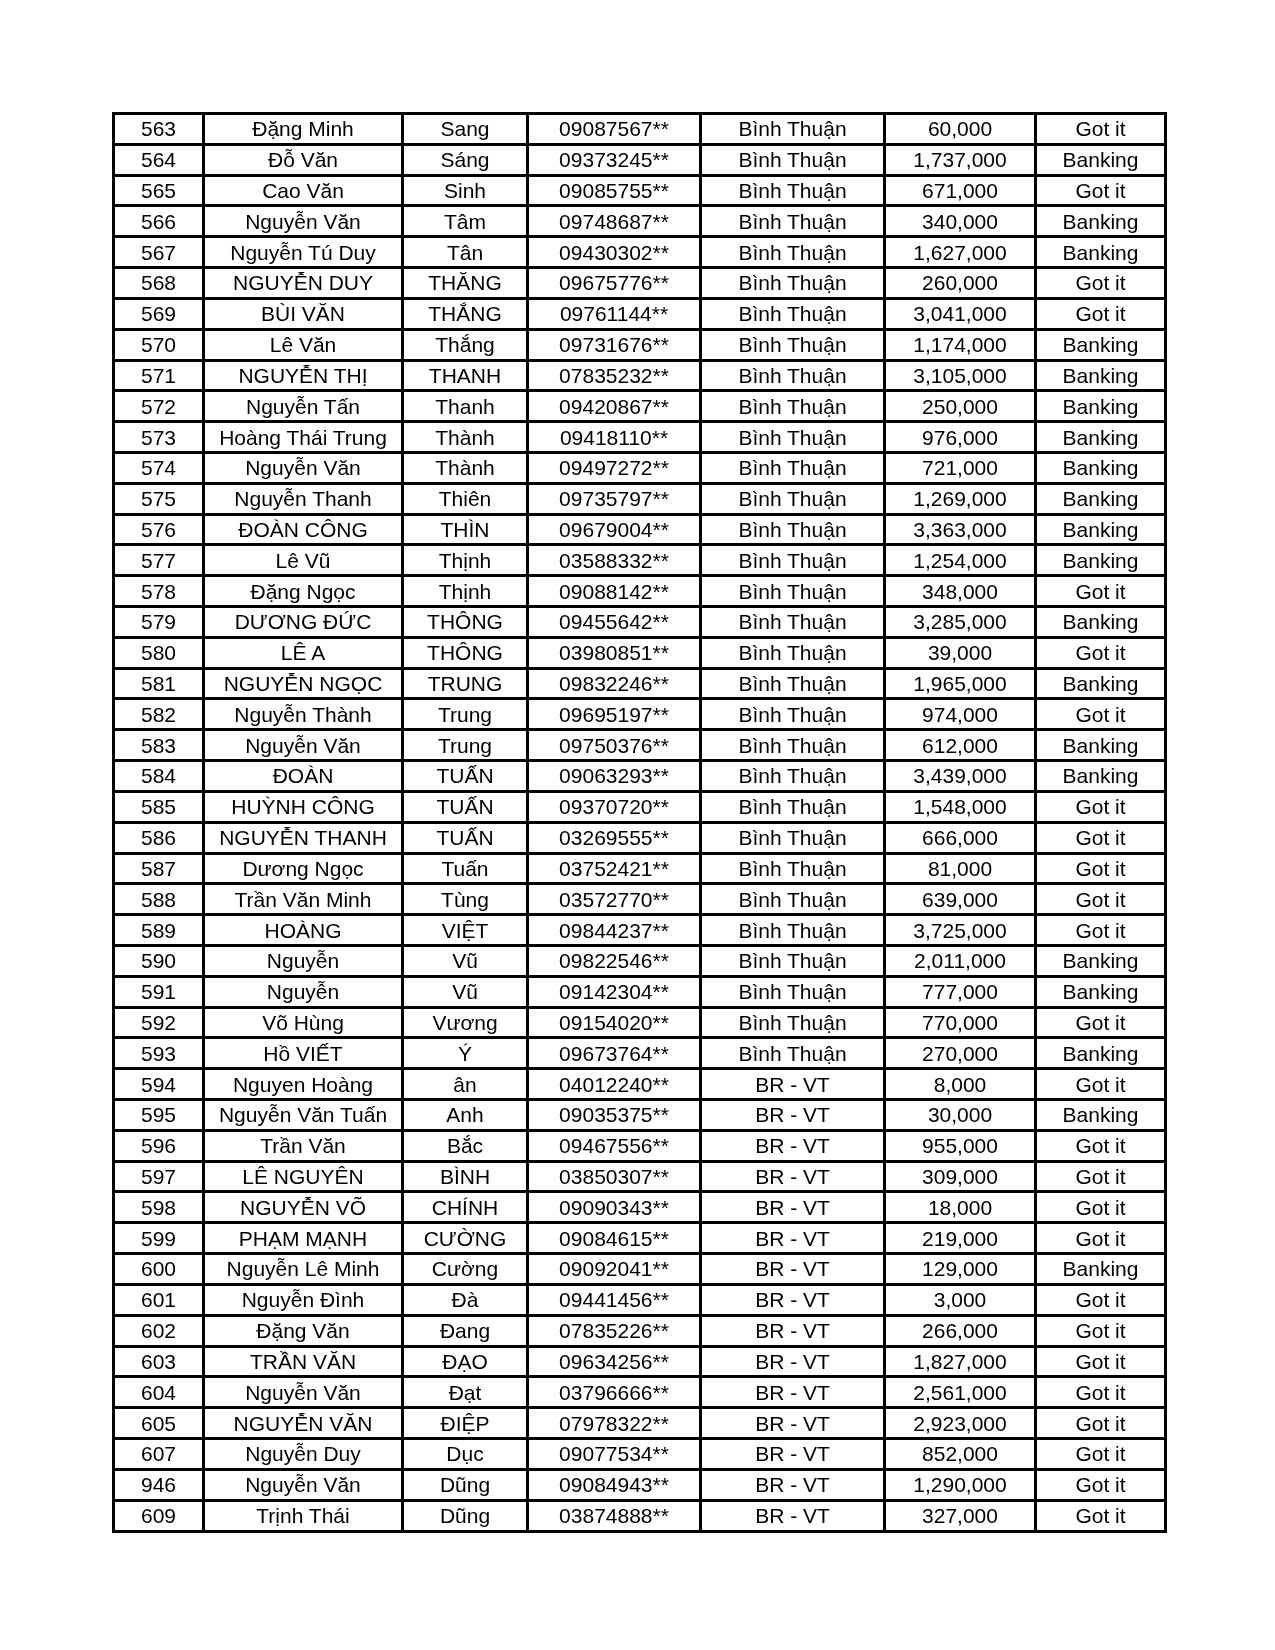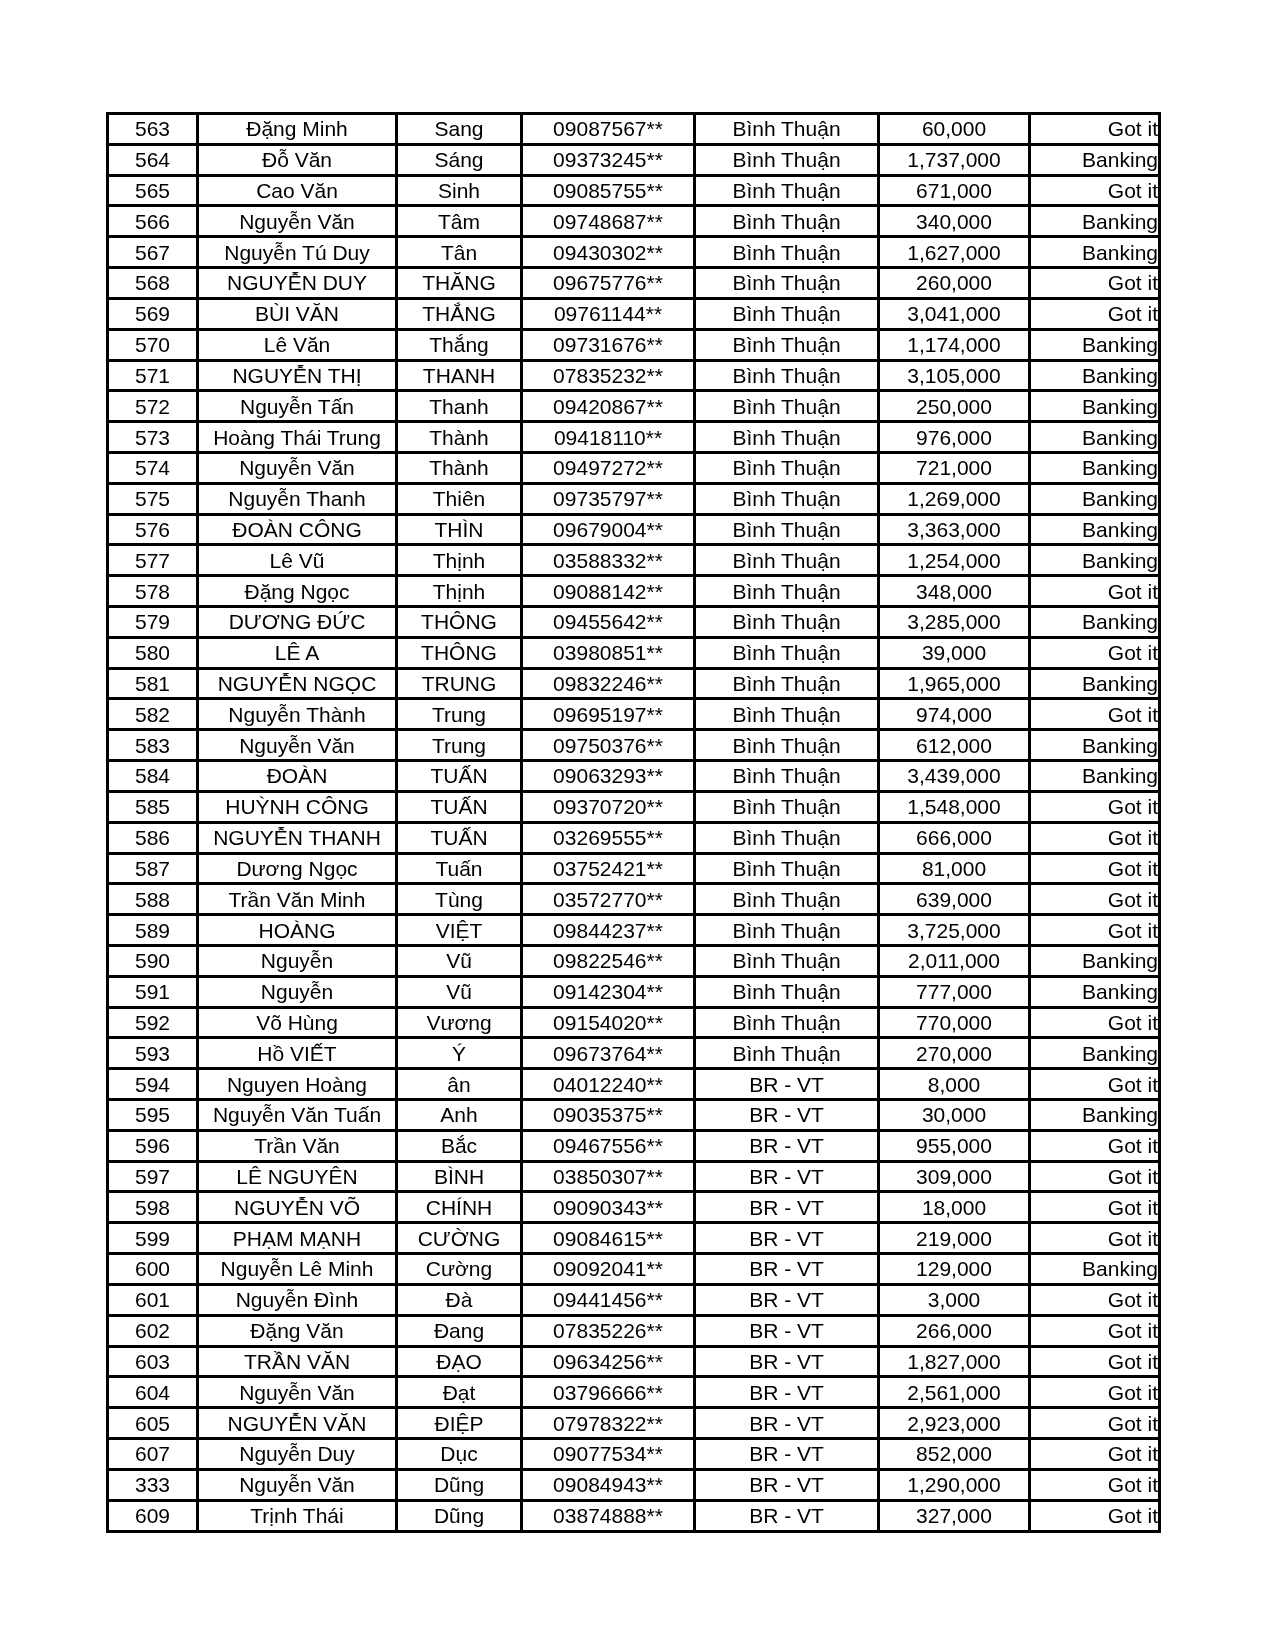--- a/index.html
+++ b/index.html
@@ -9,41 +9,41 @@
   }
   body {
     width: 1275px;
     height: 1650px;
     position: relative;
     font-family: "Liberation Sans", sans-serif;
     color: #000;
   }
   table.sheet {
     position: absolute;
-    left: 106px;
+    left: 112px;
     top: 112px;
     width: 1052px;
     height: 1421px;
     border-collapse: collapse;
     table-layout: fixed;
   }
   table.sheet td {
     border: 3px solid #000;
     font-size: 21px;
     line-height: 1;
     padding: 0;
     white-space: nowrap;
     overflow: hidden;
     vertical-align: middle;
     color: #000;
     background: #fff;
   }
   td.c-center { text-align: center; }
   td.c-amount { text-align: center; padding-right: 10px; }
-  td.c-status { text-align: right; padding-left: 10px; }
+  td.c-status { text-align: center; padding-left: 10px; }
 </style>
 </head>
 <body>
 
 <table class="sheet">
   <colgroup>
     <col style="width:90px">
     <col style="width:199px">
     <col style="width:125px">
     <col style="width:173px">
@@ -442,21 +442,21 @@
       <tr>
         <td class="c-center">607</td>
         <td class="c-center">Nguyễn Duy</td>
         <td class="c-center">Dục</td>
         <td class="c-center">09077534**</td>
         <td class="c-center">BR - VT</td>
         <td class="c-amount">852,000</td>
         <td class="c-status">Got it</td>
       </tr>
       <tr>
-        <td class="c-center">333</td>
+        <td class="c-center">946</td>
         <td class="c-center">Nguyễn Văn</td>
         <td class="c-center">Dũng</td>
         <td class="c-center">09084943**</td>
         <td class="c-center">BR - VT</td>
         <td class="c-amount">1,290,000</td>
         <td class="c-status">Got it</td>
       </tr>
       <tr>
         <td class="c-center">609</td>
         <td class="c-center">Trịnh Thái</td>

